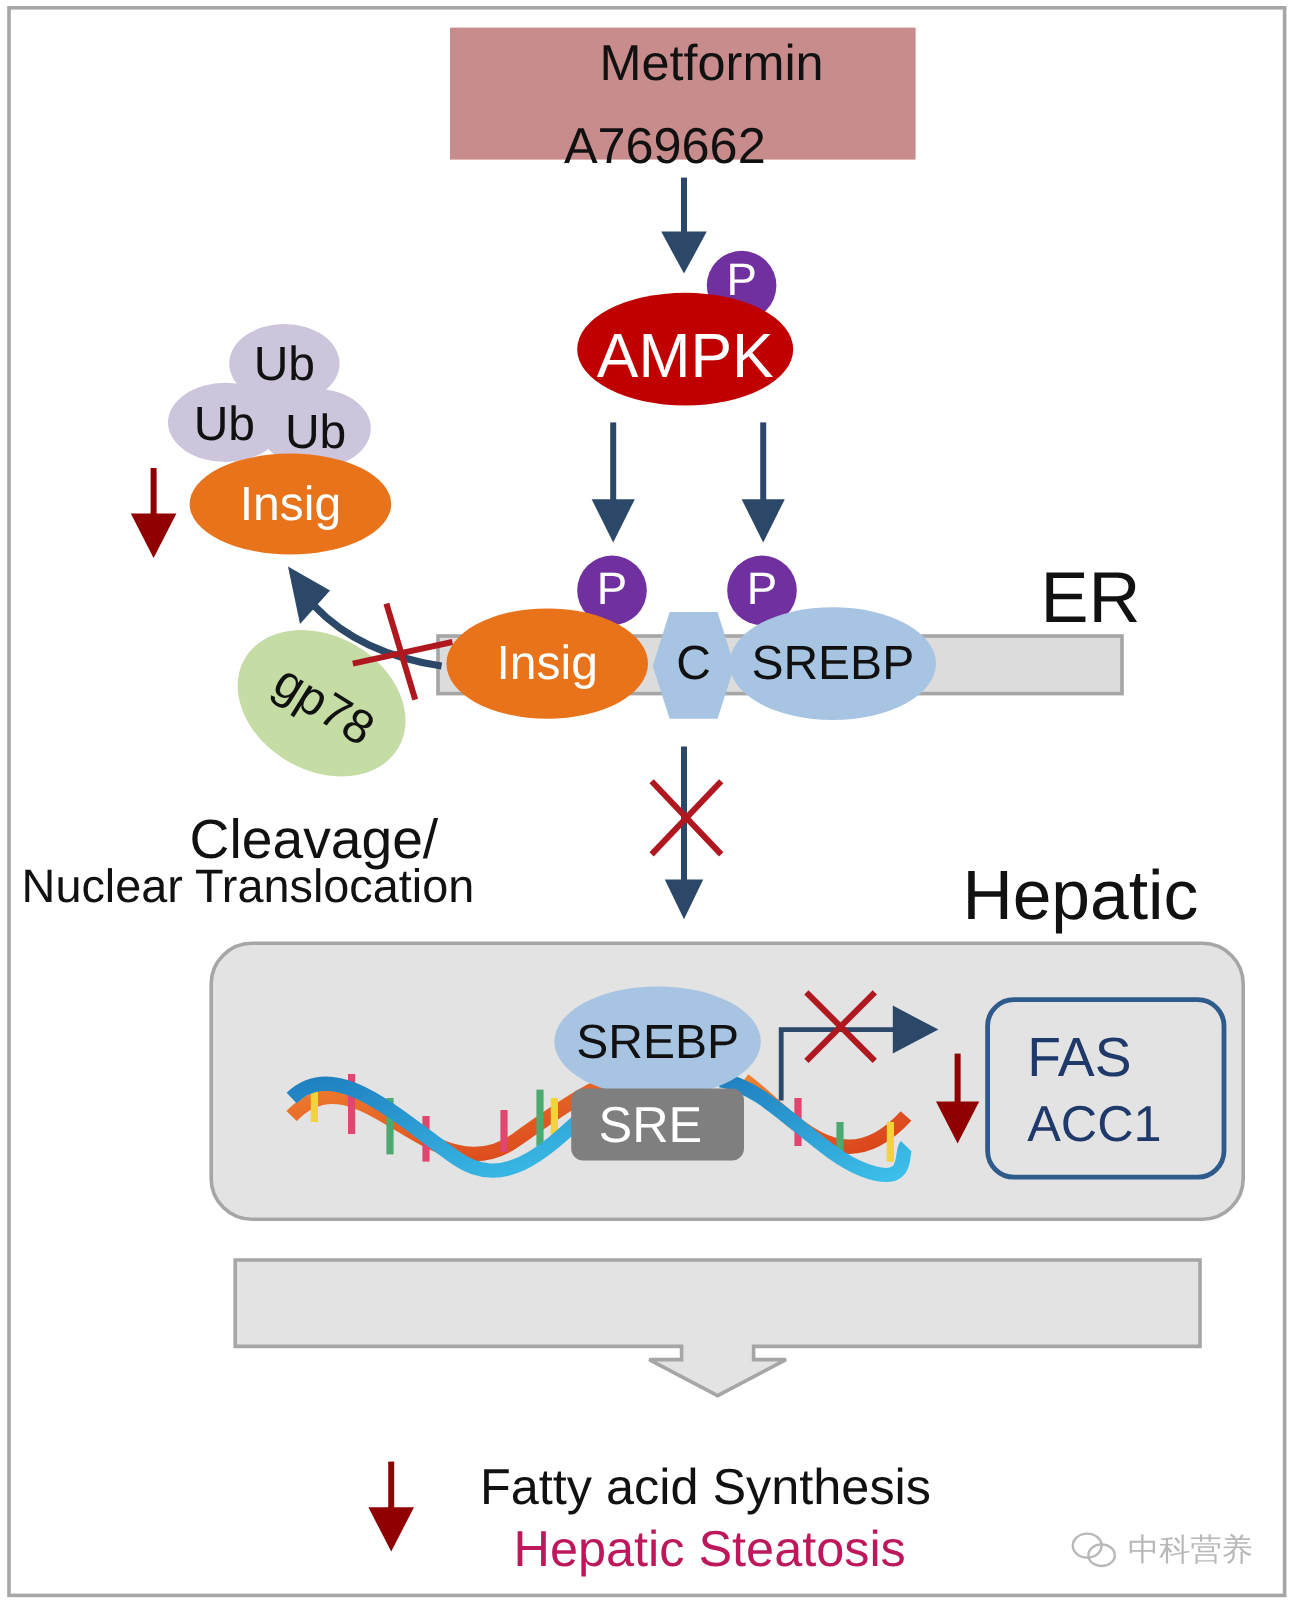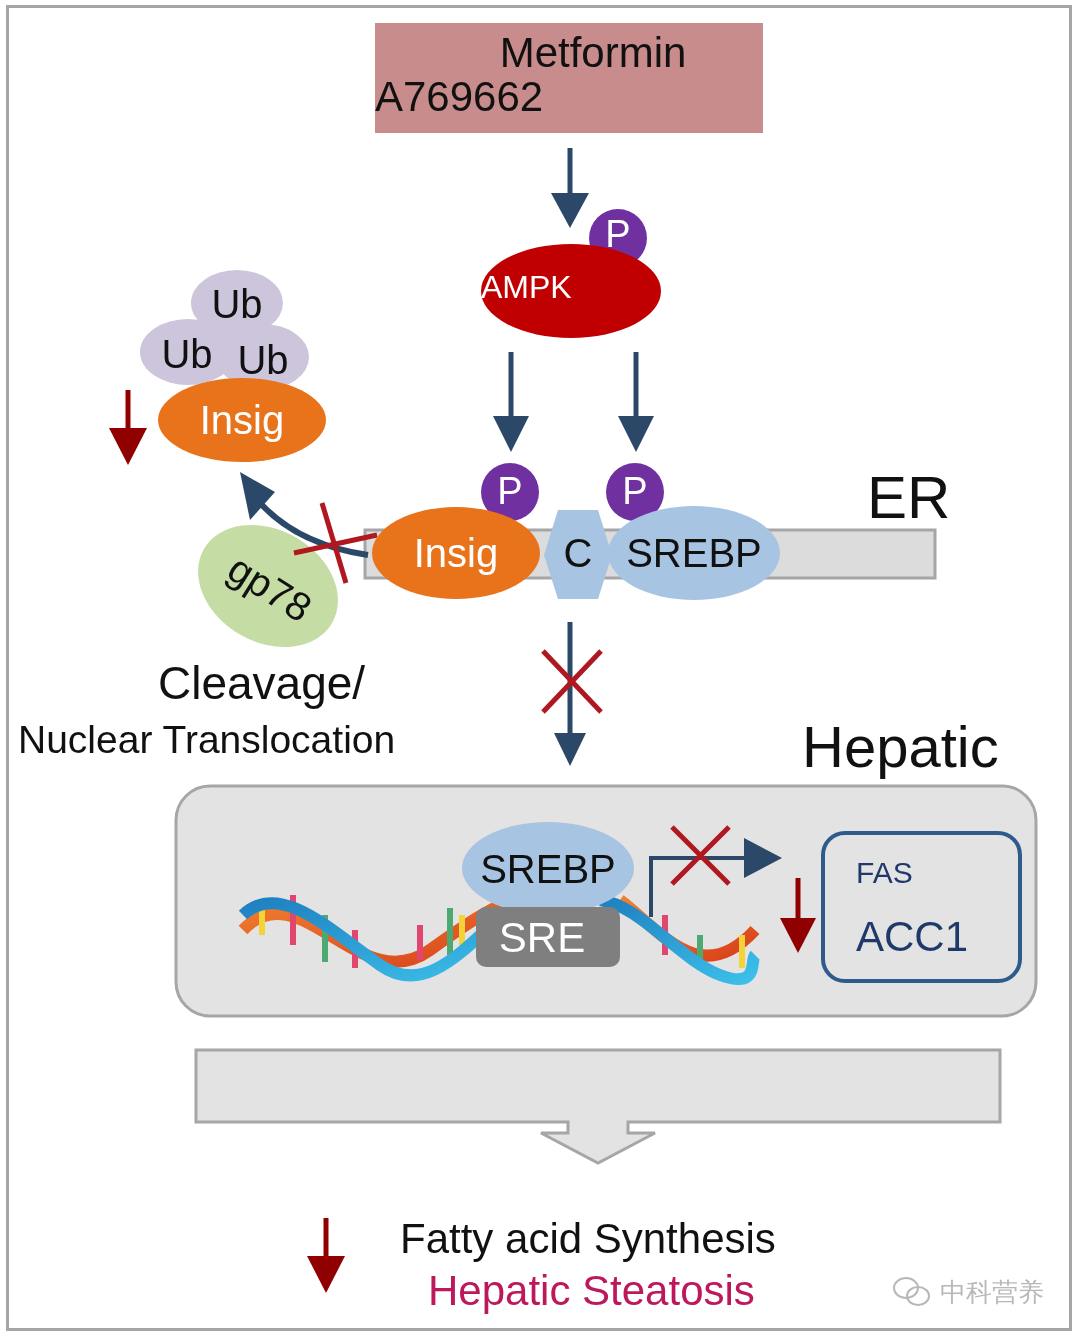--- a/index.html
+++ b/index.html
@@ -133,44 +133,44 @@
     <polygon points="307,1256 345,1256 326,1293" fill="#900000"></polygon>
   </g>
 
   <g fill="none" stroke="#b8b8b8" stroke-width="2">
     <ellipse cx="906" cy="1288" rx="12" ry="10"></ellipse>
     <ellipse cx="918" cy="1296" rx="11" ry="9"></ellipse>
   </g>
 </svg>
 
 <div class="txt" style="left:375px;width:388px;text-align:center;top:32px;font-size:42px;color:#111;padding-left:24px;">Metformin</div>
-<div class="txt" style="left:375px;width:358px;top:76px;font-size:42px;color:#111;">A769662</div>
+<div class="txt" style="left:375px;width:358px;text-align:center;top:101px;font-size:42px;color:#111;">A769662</div>
 
 <div class="txt" style="left:600px;width:36px;text-align:center;top:215px;font-size:38px;color:#fff;">P</div>
-<div class="txt" style="left:481px;width:180px;text-align:left;top:271px;font-size:32px;color:#fff;">AMPK</div>
+<div class="txt" style="left:481px;width:180px;text-align:center;top:271px;font-size:52px;color:#fff;">AMPK</div>
 
 <div class="txt" style="left:200px;width:74px;text-align:center;top:284px;font-size:40px;color:#111;">Ub</div>
 <div class="txt" style="left:150px;width:74px;text-align:center;top:334px;font-size:40px;color:#111;">Ub</div>
 <div class="txt" style="left:226px;width:74px;text-align:center;top:340px;font-size:40px;color:#111;">Ub</div>
 <div class="txt" style="left:160px;width:164px;text-align:center;top:400px;font-size:40px;color:#fff;">Insig</div>
 
 <div class="txt" style="left:220px;width:100px;text-align:center;top:568px;font-size:40px;color:#111;transform:rotate(32deg);">gp78</div>
 
 <div class="txt" style="left:492px;width:36px;text-align:center;top:472px;font-size:38px;color:#fff;">P</div>
 <div class="txt" style="left:617px;width:36px;text-align:center;top:472px;font-size:38px;color:#fff;">P</div>
 <div class="txt" style="left:840px;top:468px;font-size:60px;color:#111;margin-left:27px;">ER</div>
 <div class="txt" style="left:372px;width:168px;text-align:center;top:533px;font-size:40px;color:#fff;">Insig</div>
 <div class="txt" style="left:548px;width:60px;text-align:center;top:533px;font-size:40px;color:#111;">C</div>
 <div class="txt" style="left:608px;width:172px;text-align:center;top:533px;font-size:40px;color:#111;">SREBP</div>
 
-<div class="txt" style="left:158px;top:660px;font-size:46px;color:#111;">Cleavage/</div>
+<div class="txt" style="left:158px;top:676px;font-size:46px;color:#111;">Cleavage/</div>
 <div class="txt" style="left:18px;top:720px;font-size:39px;color:#111;">Nuclear Translocation</div>
 
 <div class="txt" style="left:802px;top:718px;font-size:58px;color:#111;">Hepatic</div>
 <div class="txt" style="left:462px;width:172px;text-align:center;top:849px;font-size:40px;color:#111;">SREBP</div>
 <div class="txt" style="left:476px;width:132px;text-align:center;top:917px;font-size:42px;color:#fff;">SRE</div>
-<div class="txt" style="left:856px;top:858px;font-size:30px;color:#1f3a6a;">FAS</div>
+<div class="txt" style="left:856px;top:858px;font-size:46px;color:#1f3a6a;">FAS</div>
 <div class="txt" style="left:856px;top:916px;font-size:42px;color:#1f3a6a;">ACC1</div>
 
 <div class="txt" style="left:400px;top:1188px;font-size:42px;color:#111;margin-top:30px;">Fatty acid Synthesis</div>
 <div class="txt" style="left:428px;top:1270px;font-size:42px;color:#be185d;">Hepatic Steatosis</div>
 
 <div class="txt" style="left:940px;top:1279px;font-size:26px;color:#b8b8b8;font-family:'DejaVu Sans',sans-serif;">中科营养</div>
 
 </body></html>

